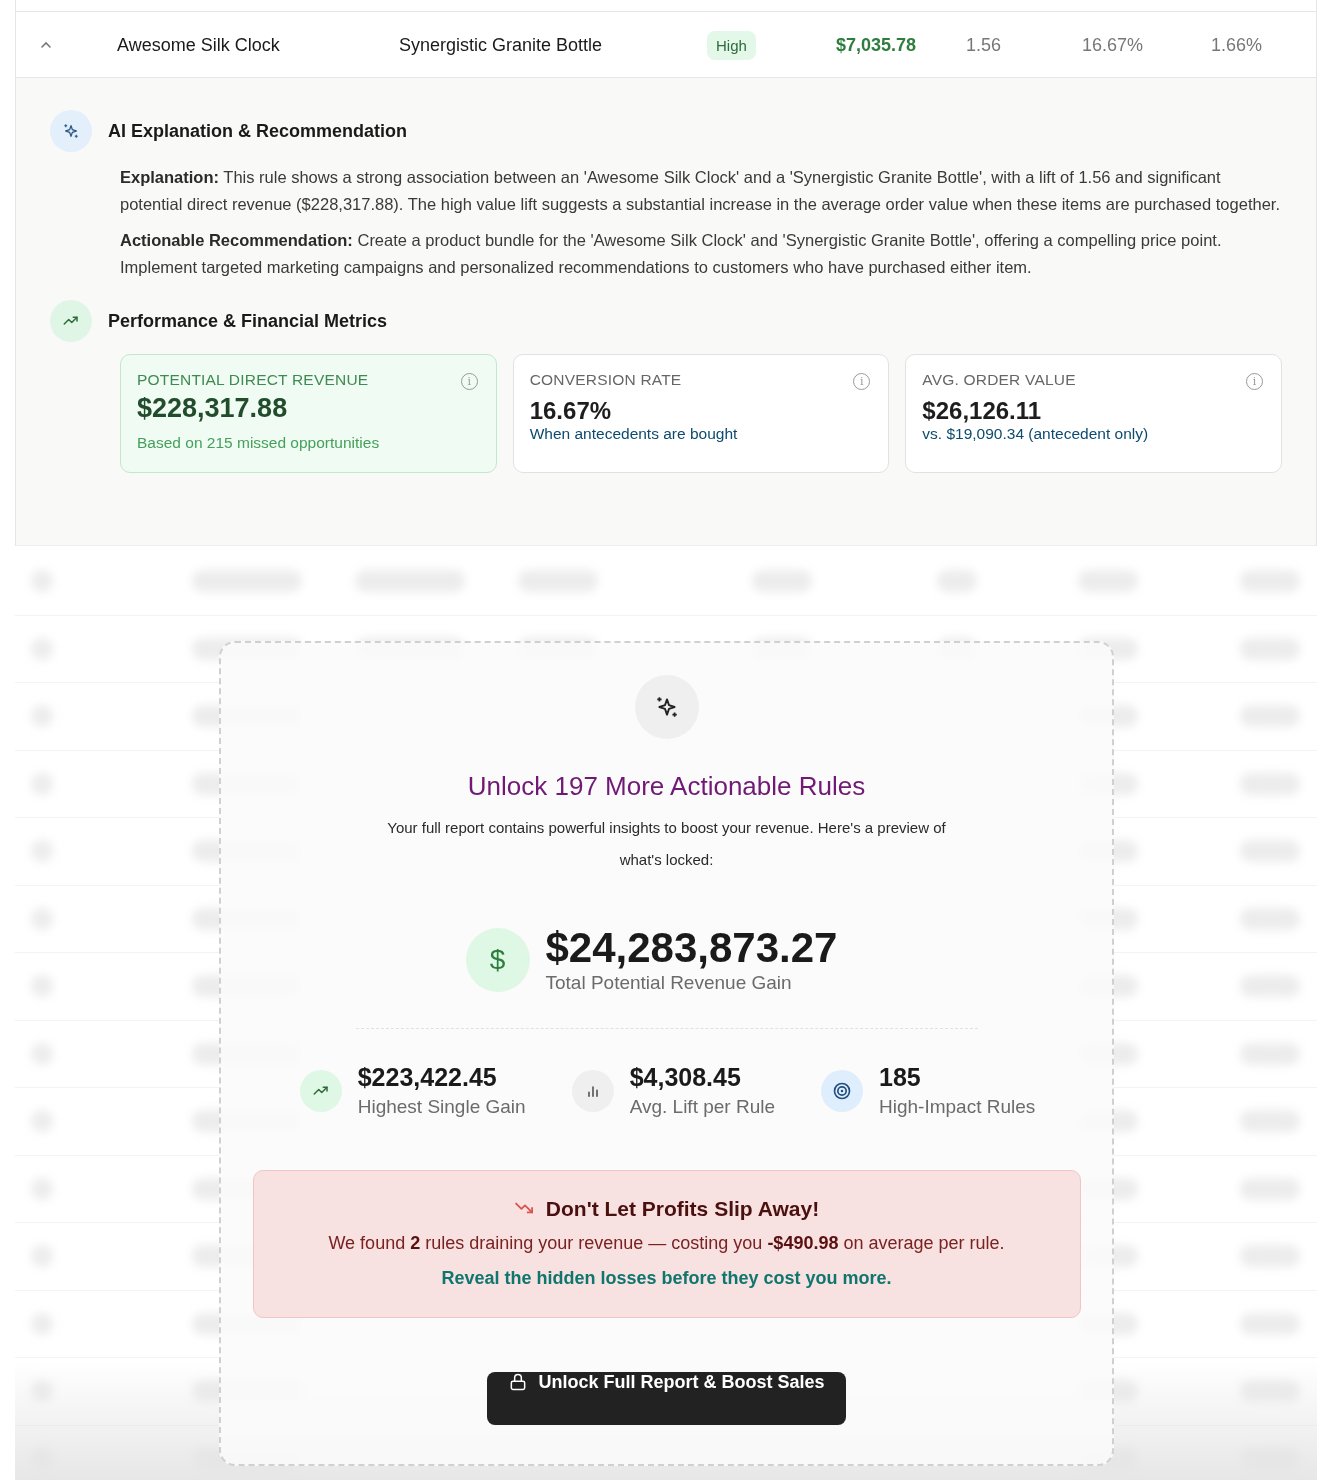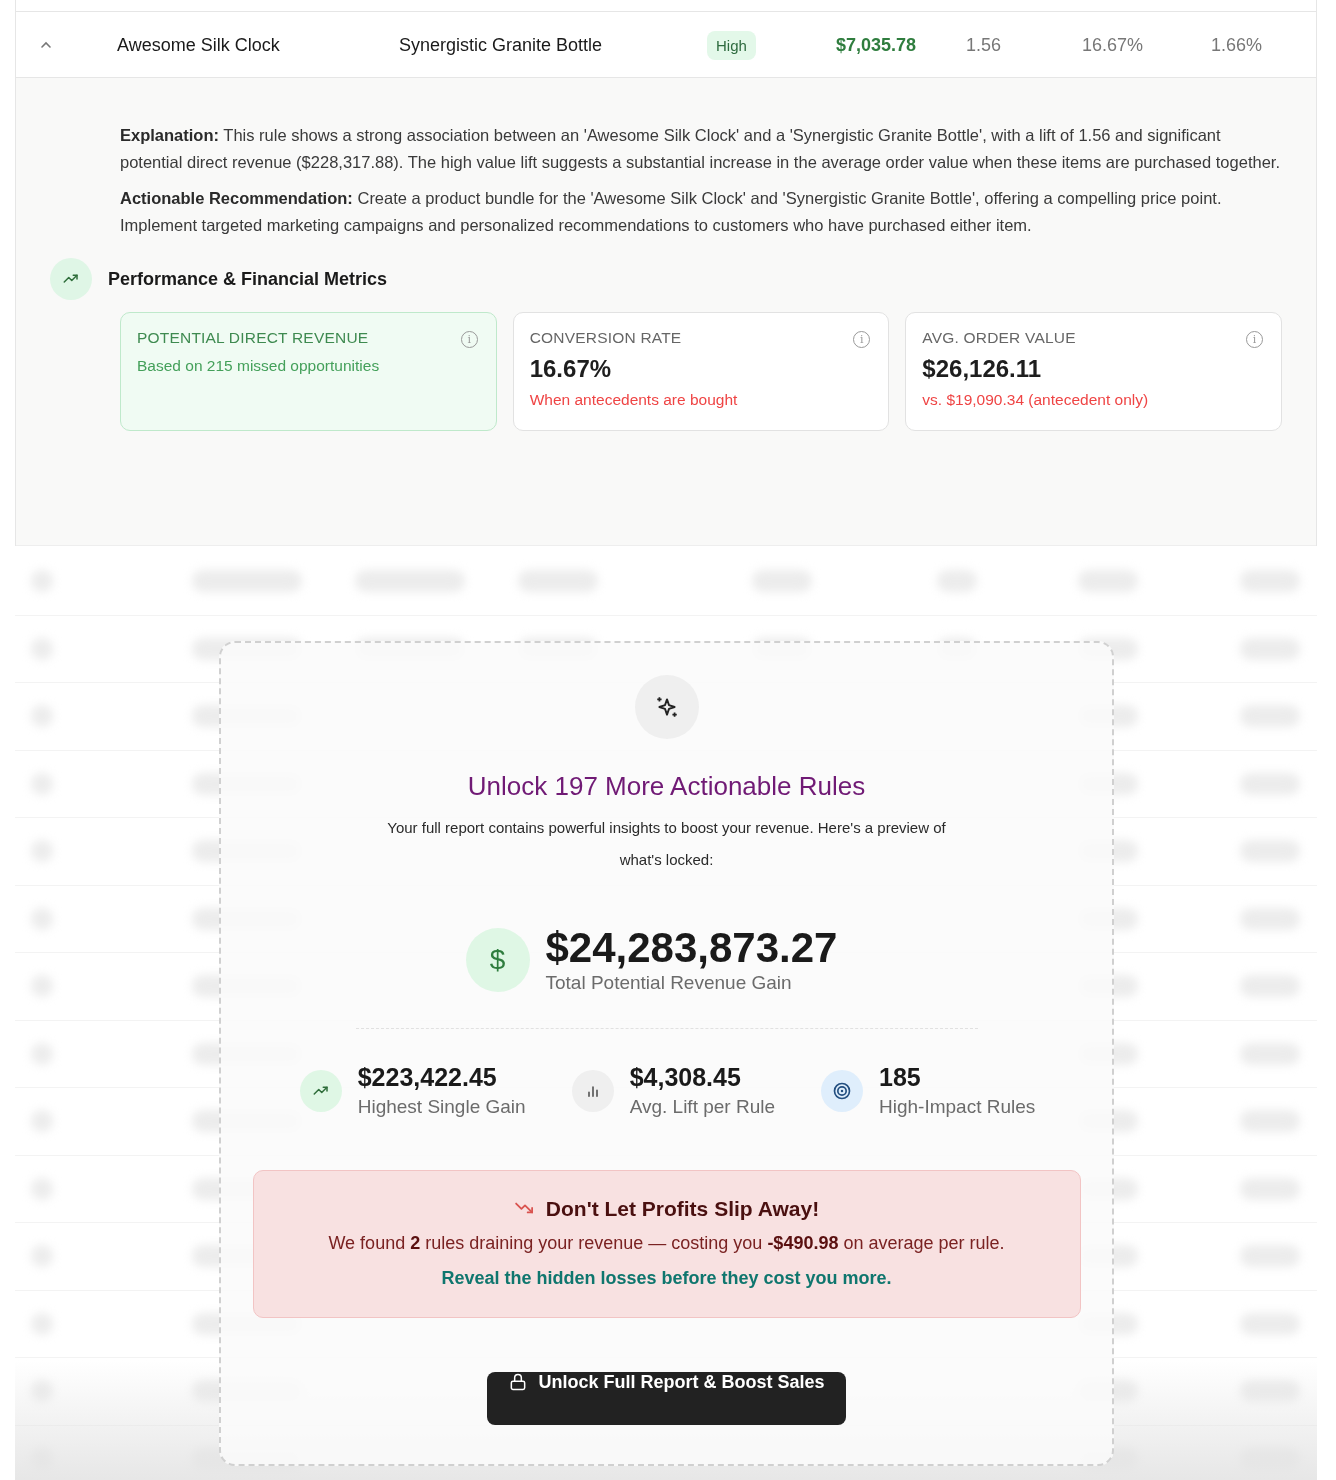--- a/index.html
+++ b/index.html
@@ -30,21 +30,21 @@
     .expl p { margin-bottom: 10px; }
     .expl b { color: #2a2a2a; }
     .perf-head { margin-top: 20px; }
     .cards { display: flex; gap: 16px; margin-left: 70px; margin-top: 12px; }
     .card { width: 377px; height: 119px; border: 1px solid #e2e2e2; border-radius: 10px; background: #fff; padding: 16px 16px; position: relative; }
     .card.green { background: #f0fbf3; border-color: #bfe9cb; }
     .card-label { font-size: 15.5px; color: #666; letter-spacing: 0.2px; }
     .card.green .card-label { color: #3e8a50; }
     .card-value { font-size: 24px; font-weight: bold; color: #1e1e1e; margin-top: 8px; }
     .card.green .card-value { color: #224d2d; font-size: 27px; margin-top: 4px; }
-    .card-sub { font-size: 15.5px; color: #ef4444; margin-top: 8px; }
+    .card-sub { font-size: 15.5px; color: #0c4a6e; }
     .card.green .card-sub { color: #44a05a; margin-top: 10px; }
     .info-icon { position: absolute; right: 18px; top: 18px; width: 17px; height: 17px; border: 1.4px solid #999; border-radius: 50%; color: #999; font-size: 11px; font-family: "DejaVu Serif", serif; display: flex; align-items: center; justify-content: center; cursor: pointer; }
 
     .blur-area { position: absolute; left: 15px; top: 548px; width: 1302px; height: 932px; }
     .blur-row { height: 67.5px; border-bottom: 1px solid #f3f3f3; position: relative; }
     .blob { position: absolute; top: 22px; height: 22px; background: #ececec; border-radius: 11px; filter: blur(5px); }
     .fade { position: absolute; left: 0; right: 0; bottom: 0; height: 120px; background: linear-gradient(to bottom, rgba(240,240,240,0), rgba(228,228,228,0.9)); }
 
     .lock-panel { position: absolute; left: 219px; top: 641px; width: 895px; height: 825px; border: 2px dashed #d0d0d0; border-radius: 16px; background: rgba(250,250,250,0.88); text-align: center; }
     .sparkle-circle { width: 64px; height: 64px; border-radius: 50%; background: #efefef; margin: 32px auto 0; display: flex; align-items: center; justify-content: center; }
@@ -87,37 +87,47 @@
     <span class="cell impact">
       <span class="badge">High</span>
     </span>
     <span class="cell gain">$7,035.78</span>
     <span class="cell lift">1.56</span>
     <span class="cell conf">16.67%</span>
     <span class="cell supp">1.66%</span>
   </div>
 
   <div class="expanded">
+    <div class="sec-head">
+      <span class="sec-icon blue">
+        <svg width="18" height="18" viewBox="0 0 24 24">
+            <path d="M12 5 L13.8 10.2 L19 12 L13.8 13.8 L12 19 L10.2 13.8 L5 12 L10.2 10.2 Z" fill="none" stroke="#2c5a85" stroke-width="1.8" stroke-linejoin="round"></path>
+            <path d="M5 3v4M3 5h4M19 17v4M17 19h4" stroke="#2c5a85" stroke-width="1.6"></path>
+          </svg>
+      </span>
+      <span class="sec-title">AI Explanation &amp; Recommendation</span>
+    </div>
     <div class="expl">
       <p><b>Explanation:</b><span> This rule shows a strong association between an 'Awesome Silk Clock' and a 'Synergistic Granite Bottle', with a lift of 1.56 and significant potential direct revenue ($228,317.88). The high value lift suggests a substantial increase in the average order value when these items are purchased together.</span></p>
       <p><b>Actionable Recommendation:</b><span> Create a product bundle for the 'Awesome Silk Clock' and 'Synergistic Granite Bottle', offering a compelling price point. Implement targeted marketing campaigns and personalized recommendations to customers who have purchased either item.</span></p>
     </div>
 
     <div class="sec-head perf-head">
       <span class="sec-icon green">
         <svg width="18" height="18" viewBox="0 0 24 24">
             <path d="M3 16 L9 10 L13 14 L20 7" fill="none" stroke="#2f6e3b" stroke-width="2" stroke-linecap="round" stroke-linejoin="round"></path>
             <path d="M15 7 H20 V12" fill="none" stroke="#2f6e3b" stroke-width="2" stroke-linecap="round" stroke-linejoin="round"></path>
           </svg>
       </span>
       <span class="sec-title">Performance &amp; Financial Metrics</span>
     </div>
     <div class="cards">
       <div class="card green">
         <div class="card-label">POTENTIAL DIRECT REVENUE</div>
+        <div class="card-value">$228,317.88</div>
         <div class="card-sub">Based on 215 missed opportunities</div>
         <span class="info-icon">i</span>
       </div>
       <div class="card">
         <div class="card-label">CONVERSION RATE</div>
         <div class="card-value">16.67%</div>
         <div class="card-sub">When antecedents are bought</div>
         <span class="info-icon">i</span>
       </div>
       <div class="card">

